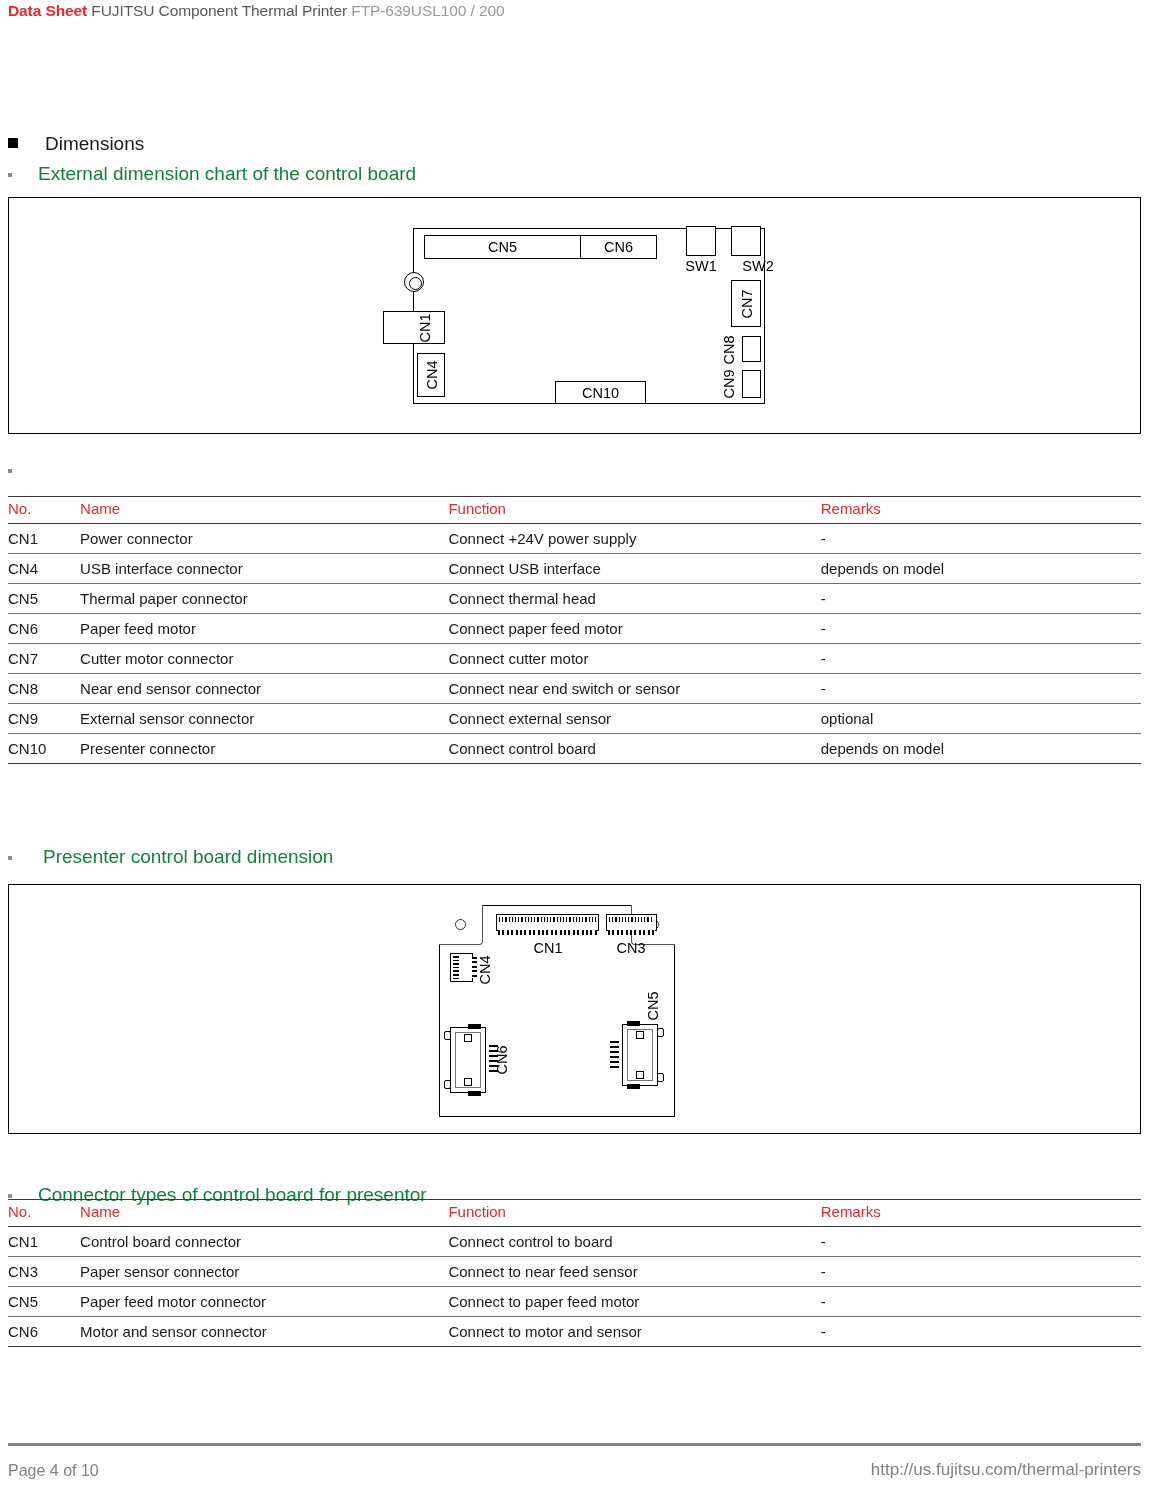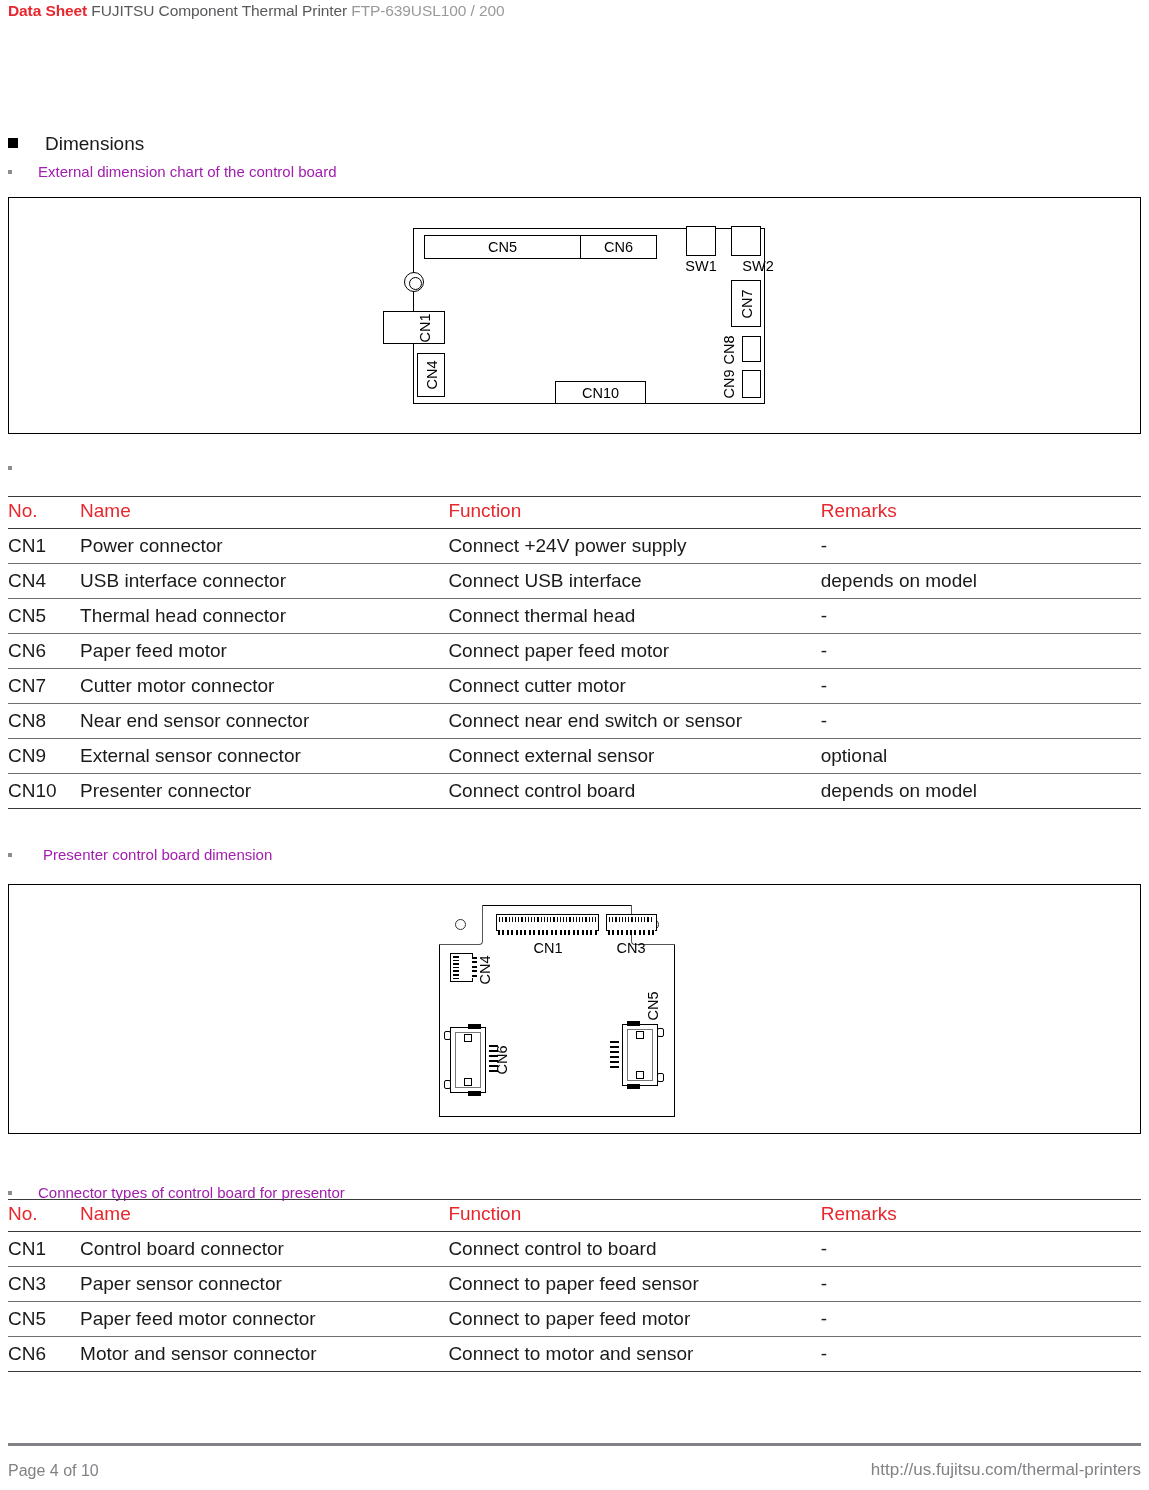--- a/index.html
+++ b/index.html
@@ -51,22 +51,22 @@
     display: inline-block;
     width: 10px;
     height: 10px;
     background: #000;
     vertical-align: 2px;
     margin-right: 27px;
   }
   .sub-head {
     position: absolute;
     left: 8px;
-    font-size: 15px;
-    color: #a21caf;
+    font-size: 19px;
+    color: #15803d;
     white-space: nowrap;
   }
   .sub-head .dot {
     display: inline-block;
     width: 4px;
     height: 4px;
     background: #8e8e8e;
     vertical-align: 3px;
     margin-right: 26px;
   }
@@ -227,21 +227,21 @@
     border: 1.3px solid #000;
     border-radius: 2px;
     box-sizing: border-box;
     background: #fff;
   }
 
   
   .tbl {
     position: absolute;
     border-collapse: collapse;
-    font-size: 19px;
+    font-size: 15px;
     color: #1a1a1a;
   }
   .tbl th {
     color: #e8262d;
     font-weight: normal;
     text-align: left;
     padding: 3px 0 6px 0;
     border-bottom: 1.6px solid #3a3a3a;
     vertical-align: bottom;
     white-space: nowrap;
@@ -367,21 +367,21 @@
       <td>-</td>
     </tr>
     <tr>
       <td>CN4</td>
       <td>USB interface connector</td>
       <td>Connect USB interface</td>
       <td>depends on model</td>
     </tr>
     <tr>
       <td>CN5</td>
-      <td>Thermal head connector</td>
+      <td>Thermal paper connector</td>
       <td>Connect thermal head</td>
       <td>-</td>
     </tr>
     <tr>
       <td>CN6</td>
       <td>Paper feed motor</td>
       <td>Connect paper feed motor</td>
       <td>-</td>
     </tr>
     <tr>
@@ -496,21 +496,21 @@
   <tbody>
     <tr>
       <td>CN1</td>
       <td>Control board connector</td>
       <td>Connect control to board</td>
       <td>-</td>
     </tr>
     <tr>
       <td>CN3</td>
       <td>Paper sensor connector</td>
-      <td>Connect to paper feed sensor</td>
+      <td>Connect to near feed sensor</td>
       <td>-</td>
     </tr>
     <tr>
       <td>CN5</td>
       <td>Paper feed motor connector</td>
       <td>Connect to paper feed motor</td>
       <td>-</td>
     </tr>
     <tr>
       <td>CN6</td>

